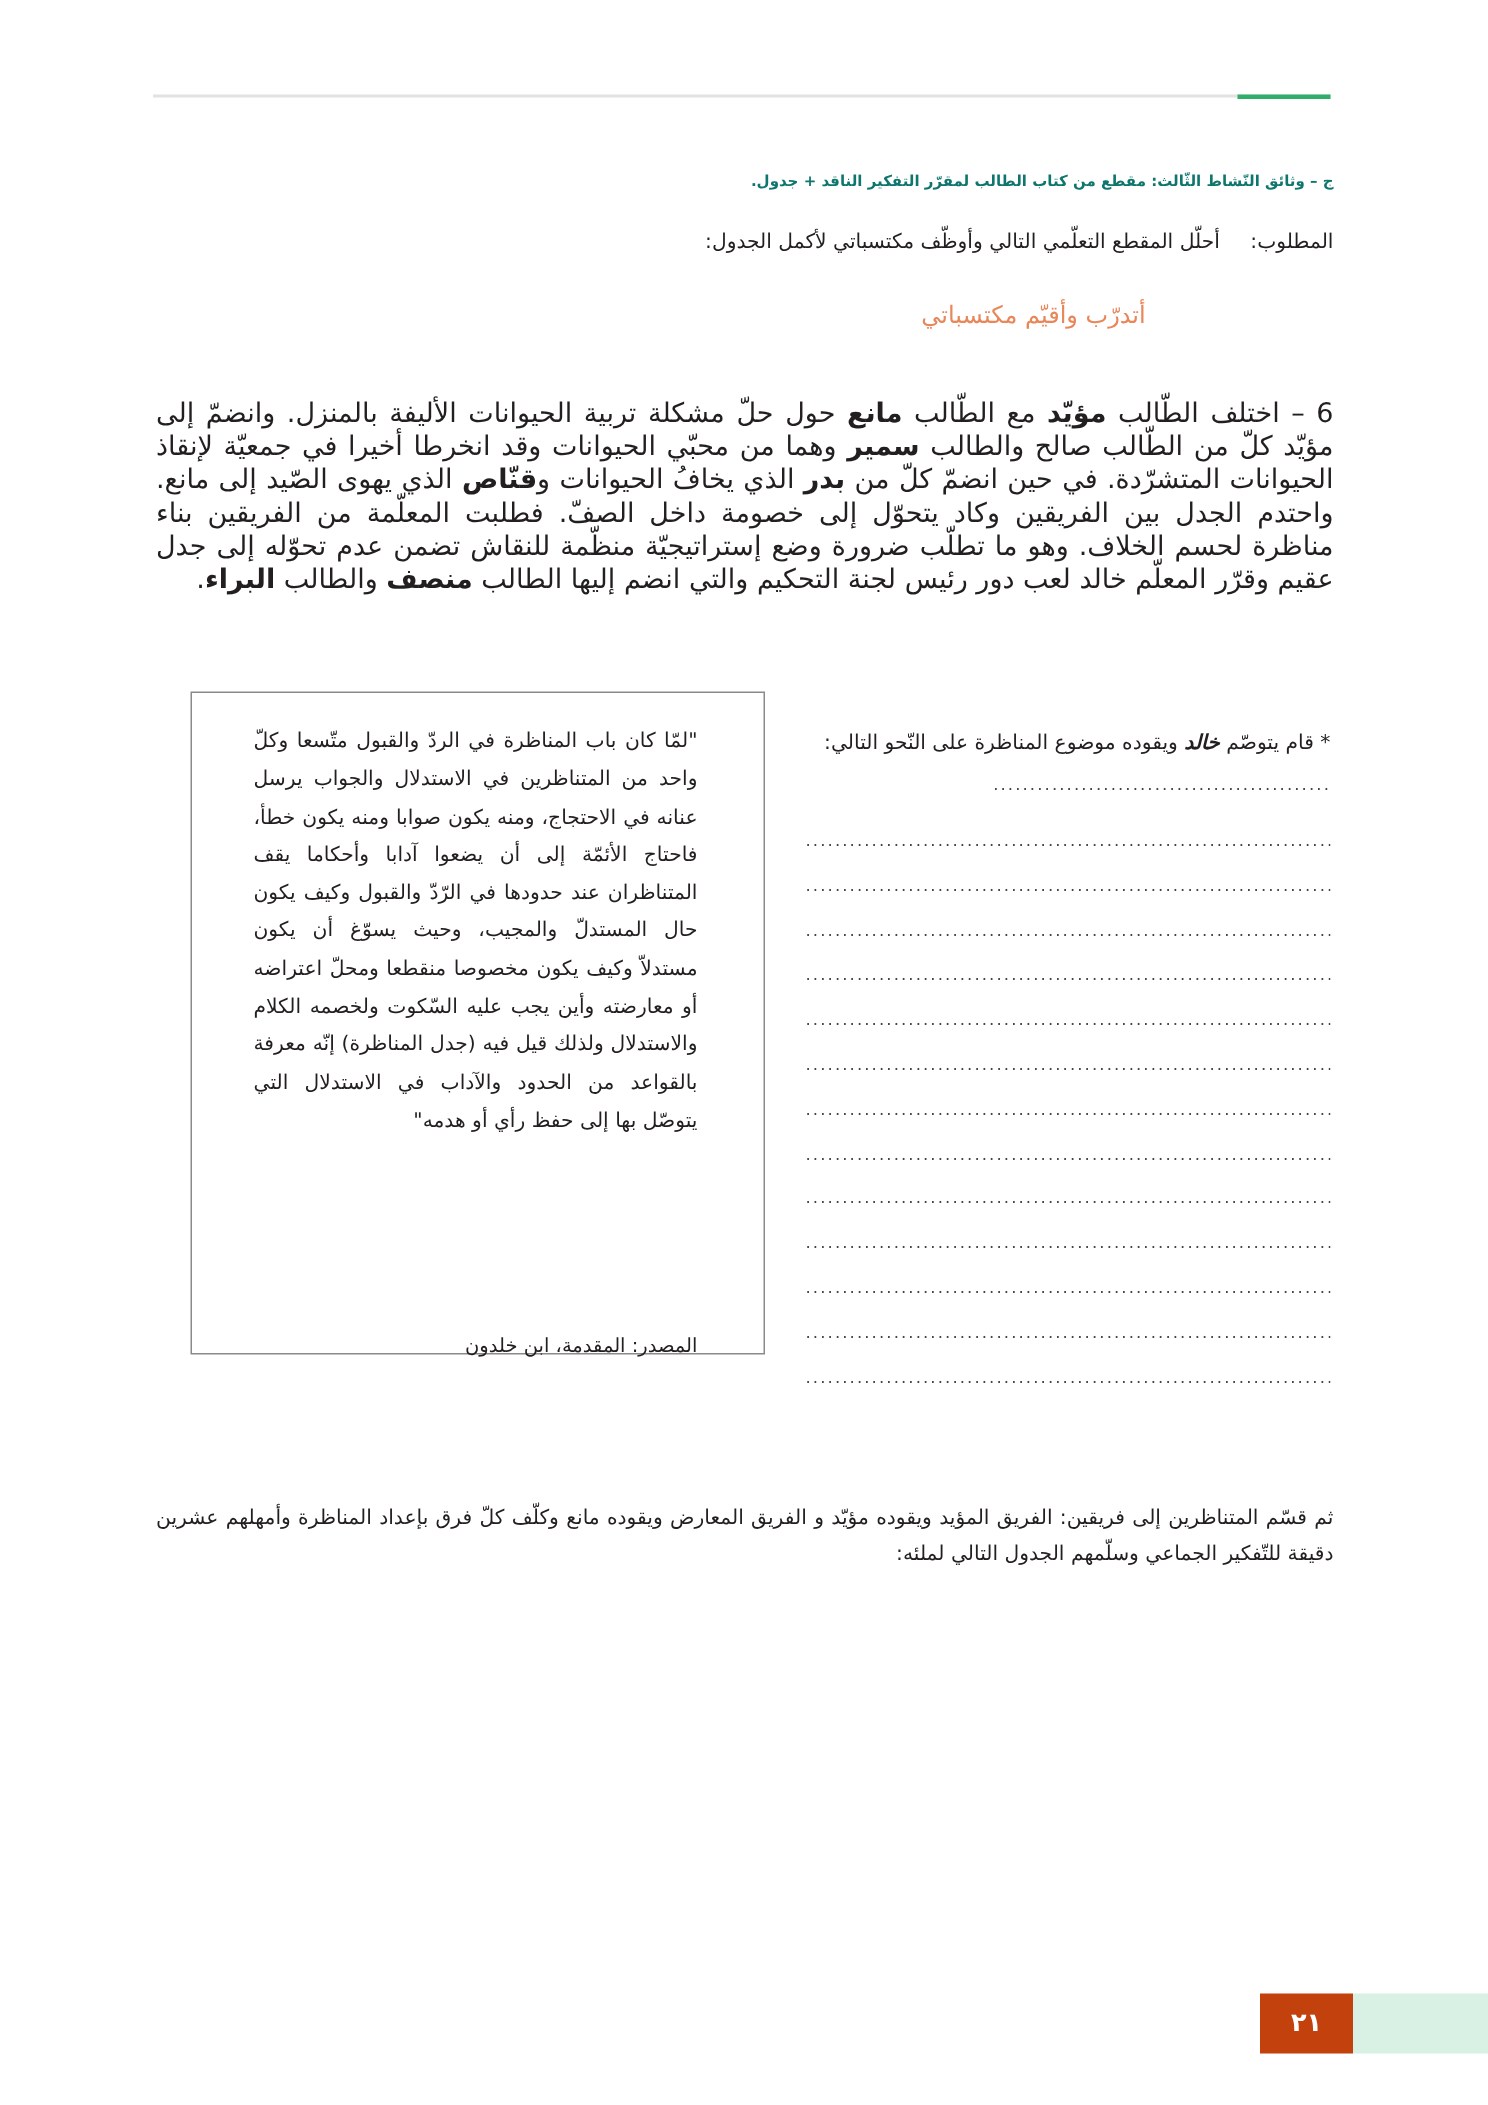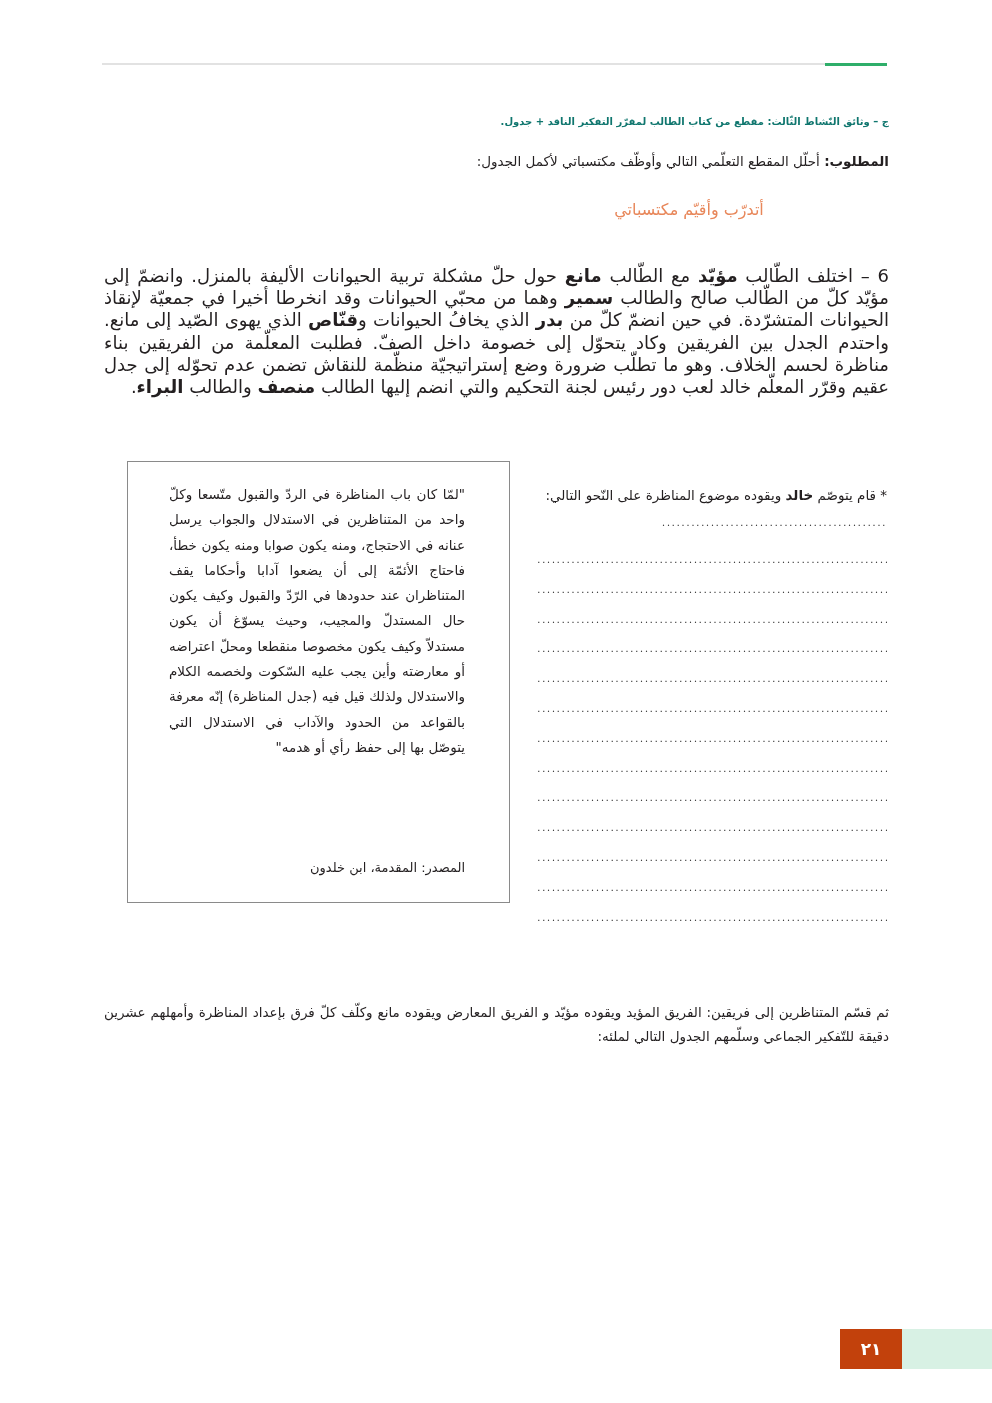--- a/index.html
+++ b/index.html
@@ -17,51 +17,51 @@
   }
   .section-heading {
     position: absolute; right: 103px; top: 116px; width: 790px;
     font-size: 10px; font-weight: bold; color: #0f766e;
     text-align: right; white-space: nowrap;
   }
   .requirement {
     position: absolute; right: 103px; top: 153px; width: 790px;
     font-size: 13.5px; text-align: right; white-space: nowrap;
   }
-  .requirement b { font-weight: bold; }
+  .requirement b { font-weight: normal; margin-left: 16px; }
   .subheading {
     position: absolute; right: 103px; top: 200px; width: 400px;
     font-size: 16px; color: #e8875a; text-align: center; white-space: nowrap;
   }
   .paragraph {
     position: absolute; left: 104px; top: 265px; width: 785px;
     font-size: 18px; line-height: 22.2px; text-align: justify;
     text-align-last: right;
   }
   .paragraph b { font-weight: bold; }
   .quote-box {
     position: absolute; left: 127px; top: 461px; width: 383px; height: 442px;
     border: 1px solid #8a8a8a; box-sizing: border-box;
   }
   .quote-text {
     position: absolute; right: 44px; top: 20px; width: 296px;
     font-size: 13.5px; line-height: 25.3px; text-align: justify;
     text-align-last: right;
   }
   .quote-source {
-    position: absolute; right: 44px; top: 398px; width: 296px;
+    position: absolute; right: 44px; top: 428px; width: 296px;
     font-size: 13px; text-align: right;
   }
   .answer-area {
     position: absolute; left: 537px; top: 482px; width: 350px;
   }
   .answer-prompt {
     font-size: 13.5px; line-height: 27px; text-align: right;
   }
-  .answer-prompt b { font-weight: bold; }
+  .answer-prompt b { font-weight: bold; font-style: italic; }
   .dots-inline {
     display: inline-block; width: 226px; overflow: hidden; white-space: nowrap;
     vertical-align: baseline; color: #444; letter-spacing: 1.4px; font-size: 11px;
   }
   .dot-line {
     height: 29.8px; overflow: hidden; white-space: nowrap;
     color: #444; font-size: 11px; letter-spacing: 1.4px; direction: ltr;
     line-height: 29.8px; text-align: left;
   }
   .closing {

